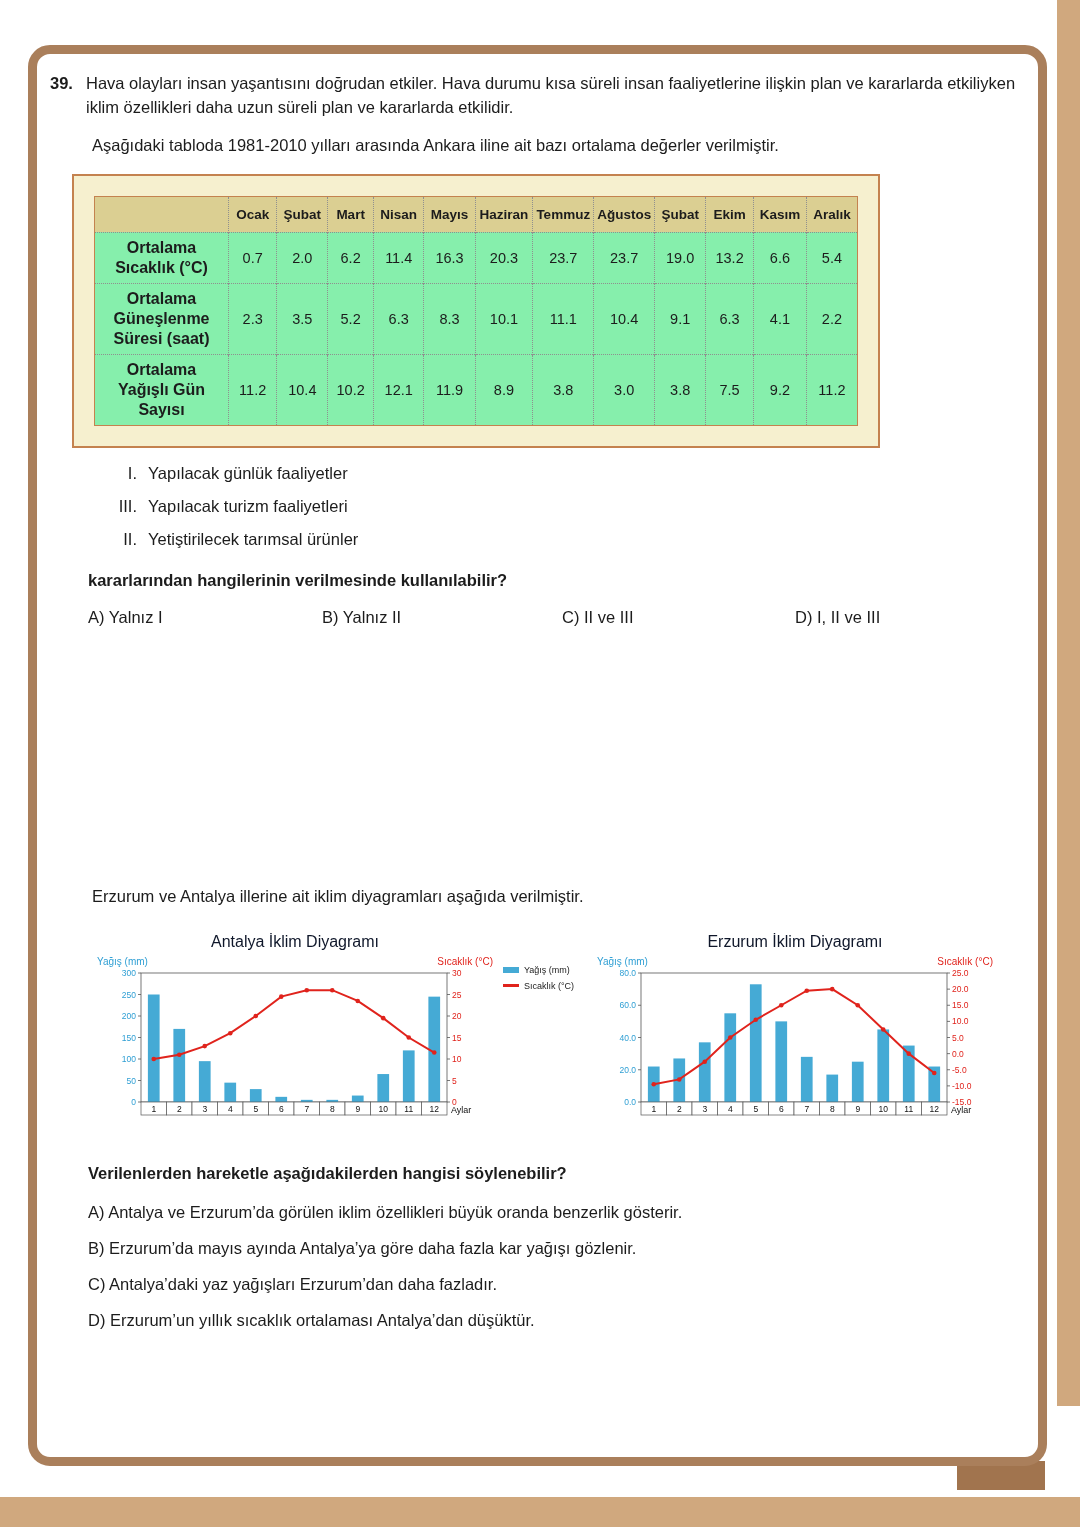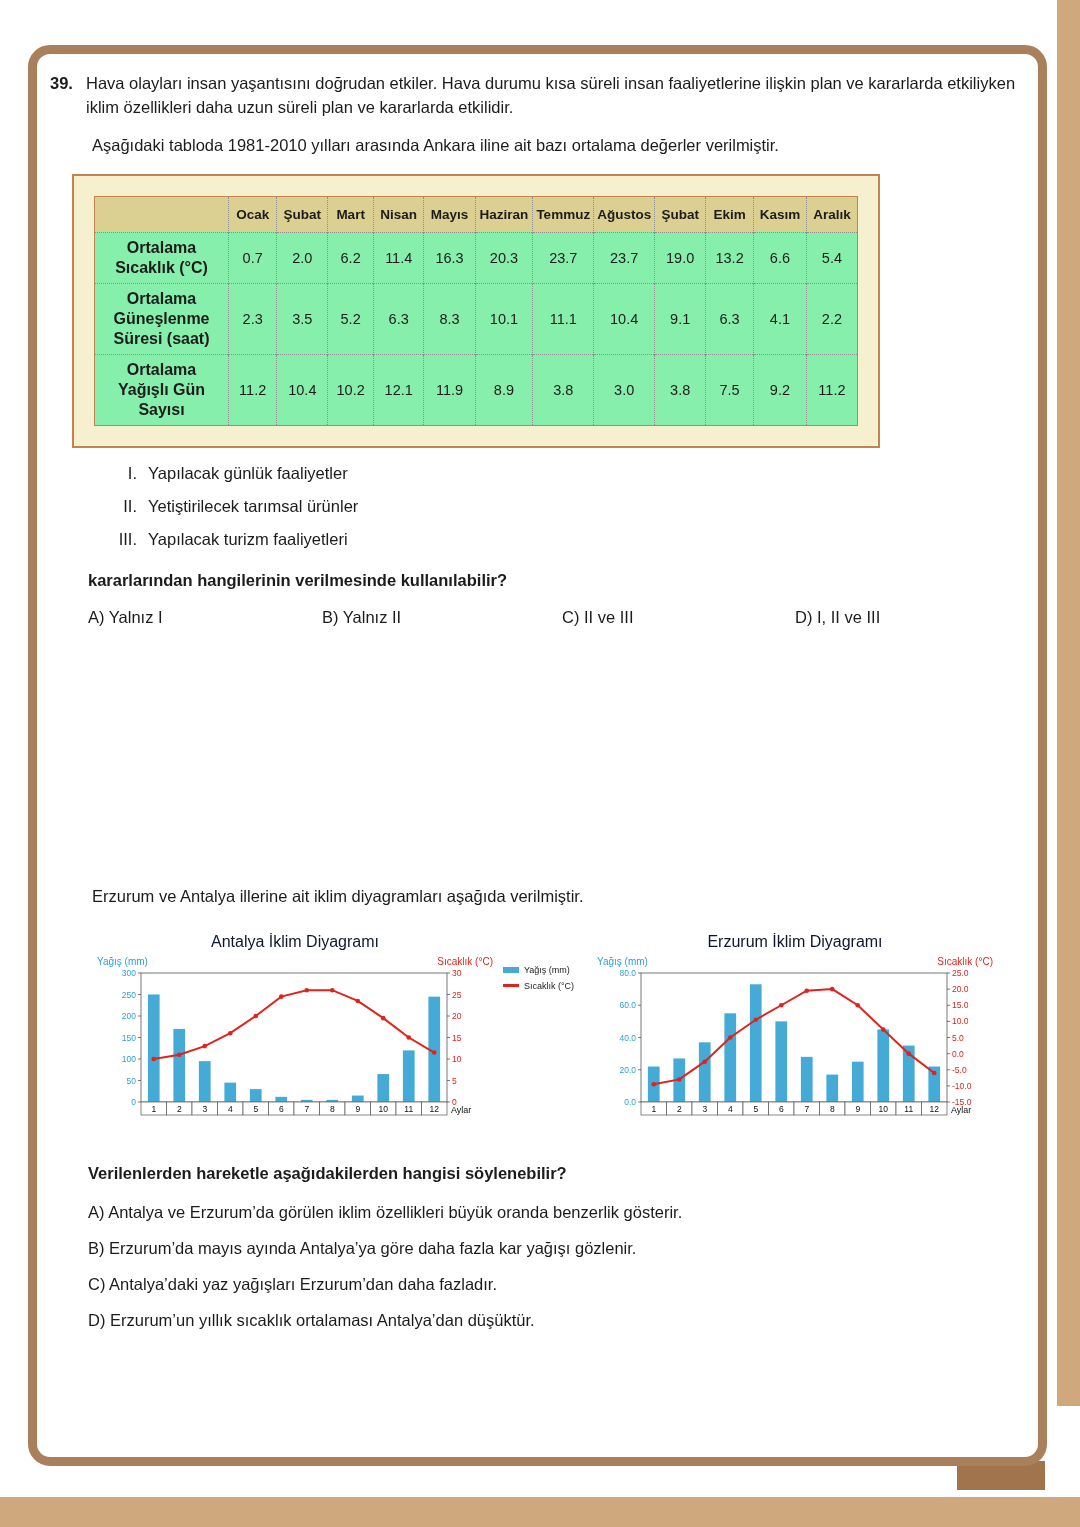--- a/index.html
+++ b/index.html
@@ -142,26 +142,26 @@
       </table>
     </div>
 
 
     <div class="roman-list">
       <div class="roman-item">
         <span class="roman-num">I.</span>
         <span>Yapılacak günlük faaliyetler</span>
       </div>
       <div class="roman-item">
+        <span class="roman-num">III.</span>
+        <span>Yapılacak turizm faaliyetleri</span>
+      </div>
+      <div class="roman-item">
         <span class="roman-num">II.</span>
         <span>Yetiştirilecek tarımsal ürünler</span>
-      </div>
-      <div class="roman-item">
-        <span class="roman-num">III.</span>
-        <span>Yapılacak turizm faaliyetleri</span>
       </div>
     </div>
 
     <p class="qask">kararlarından hangilerinin verilmesinde kullanılabilir?</p>
 
     <div class="options-row">
       <span class="opt">A) Yalnız I</span>
       <span class="opt">B) Yalnız II</span>
       <span class="opt">C) II ve III</span>
       <span class="opt">D) I, II ve III</span>

